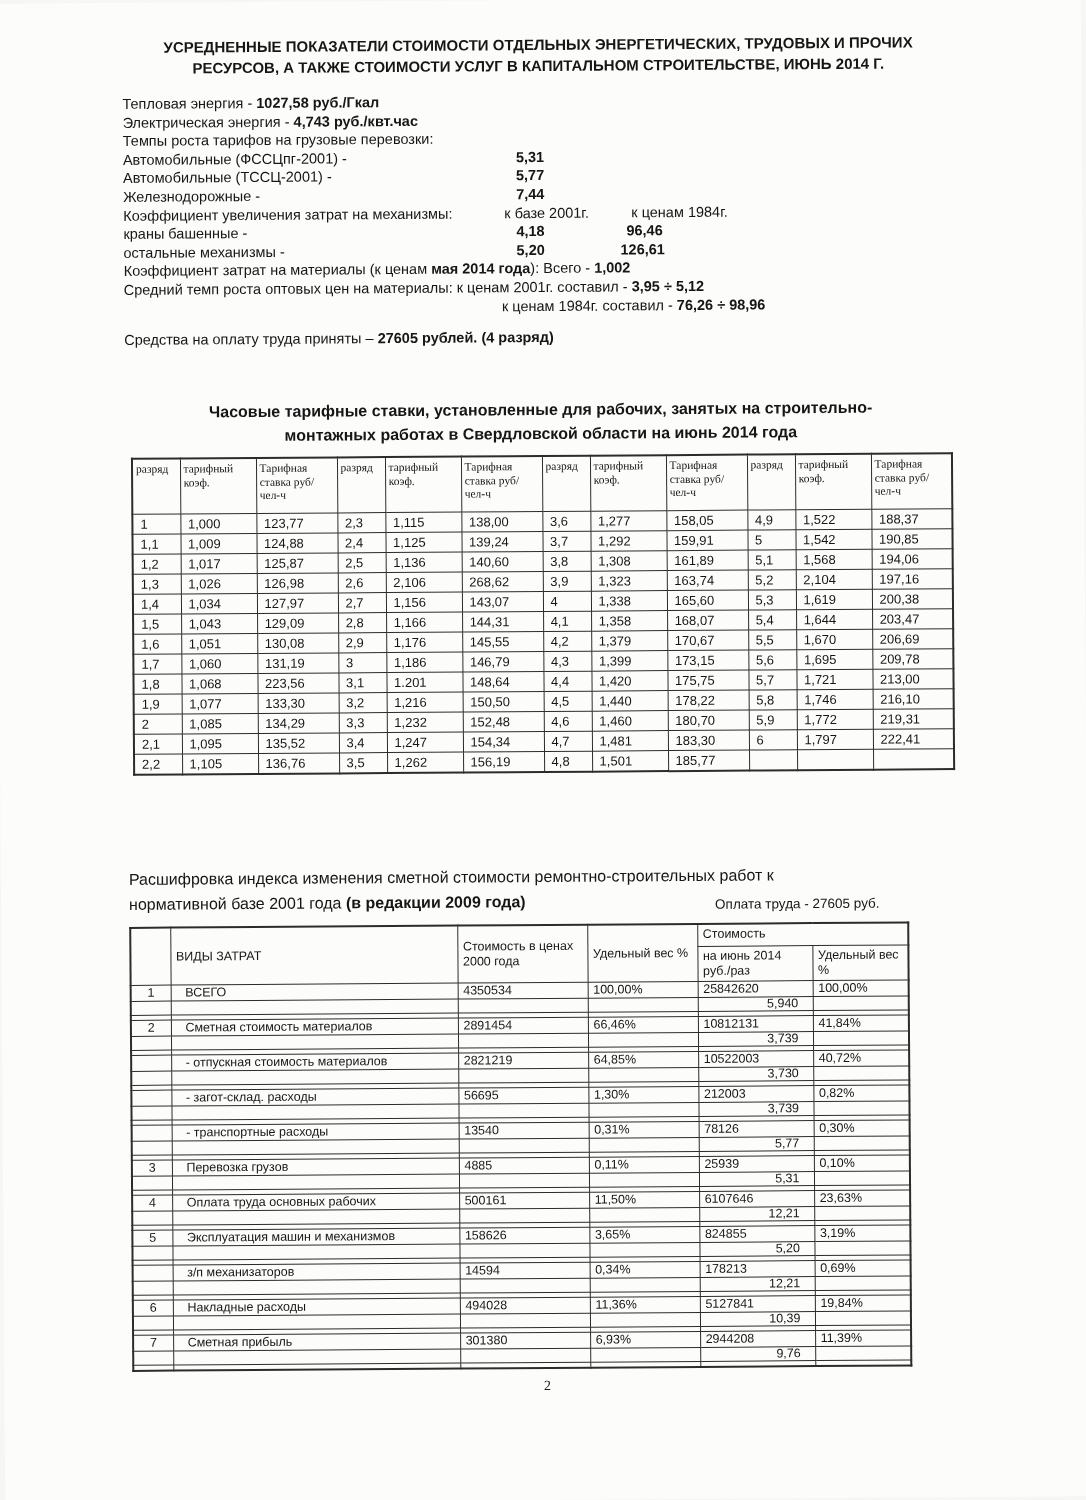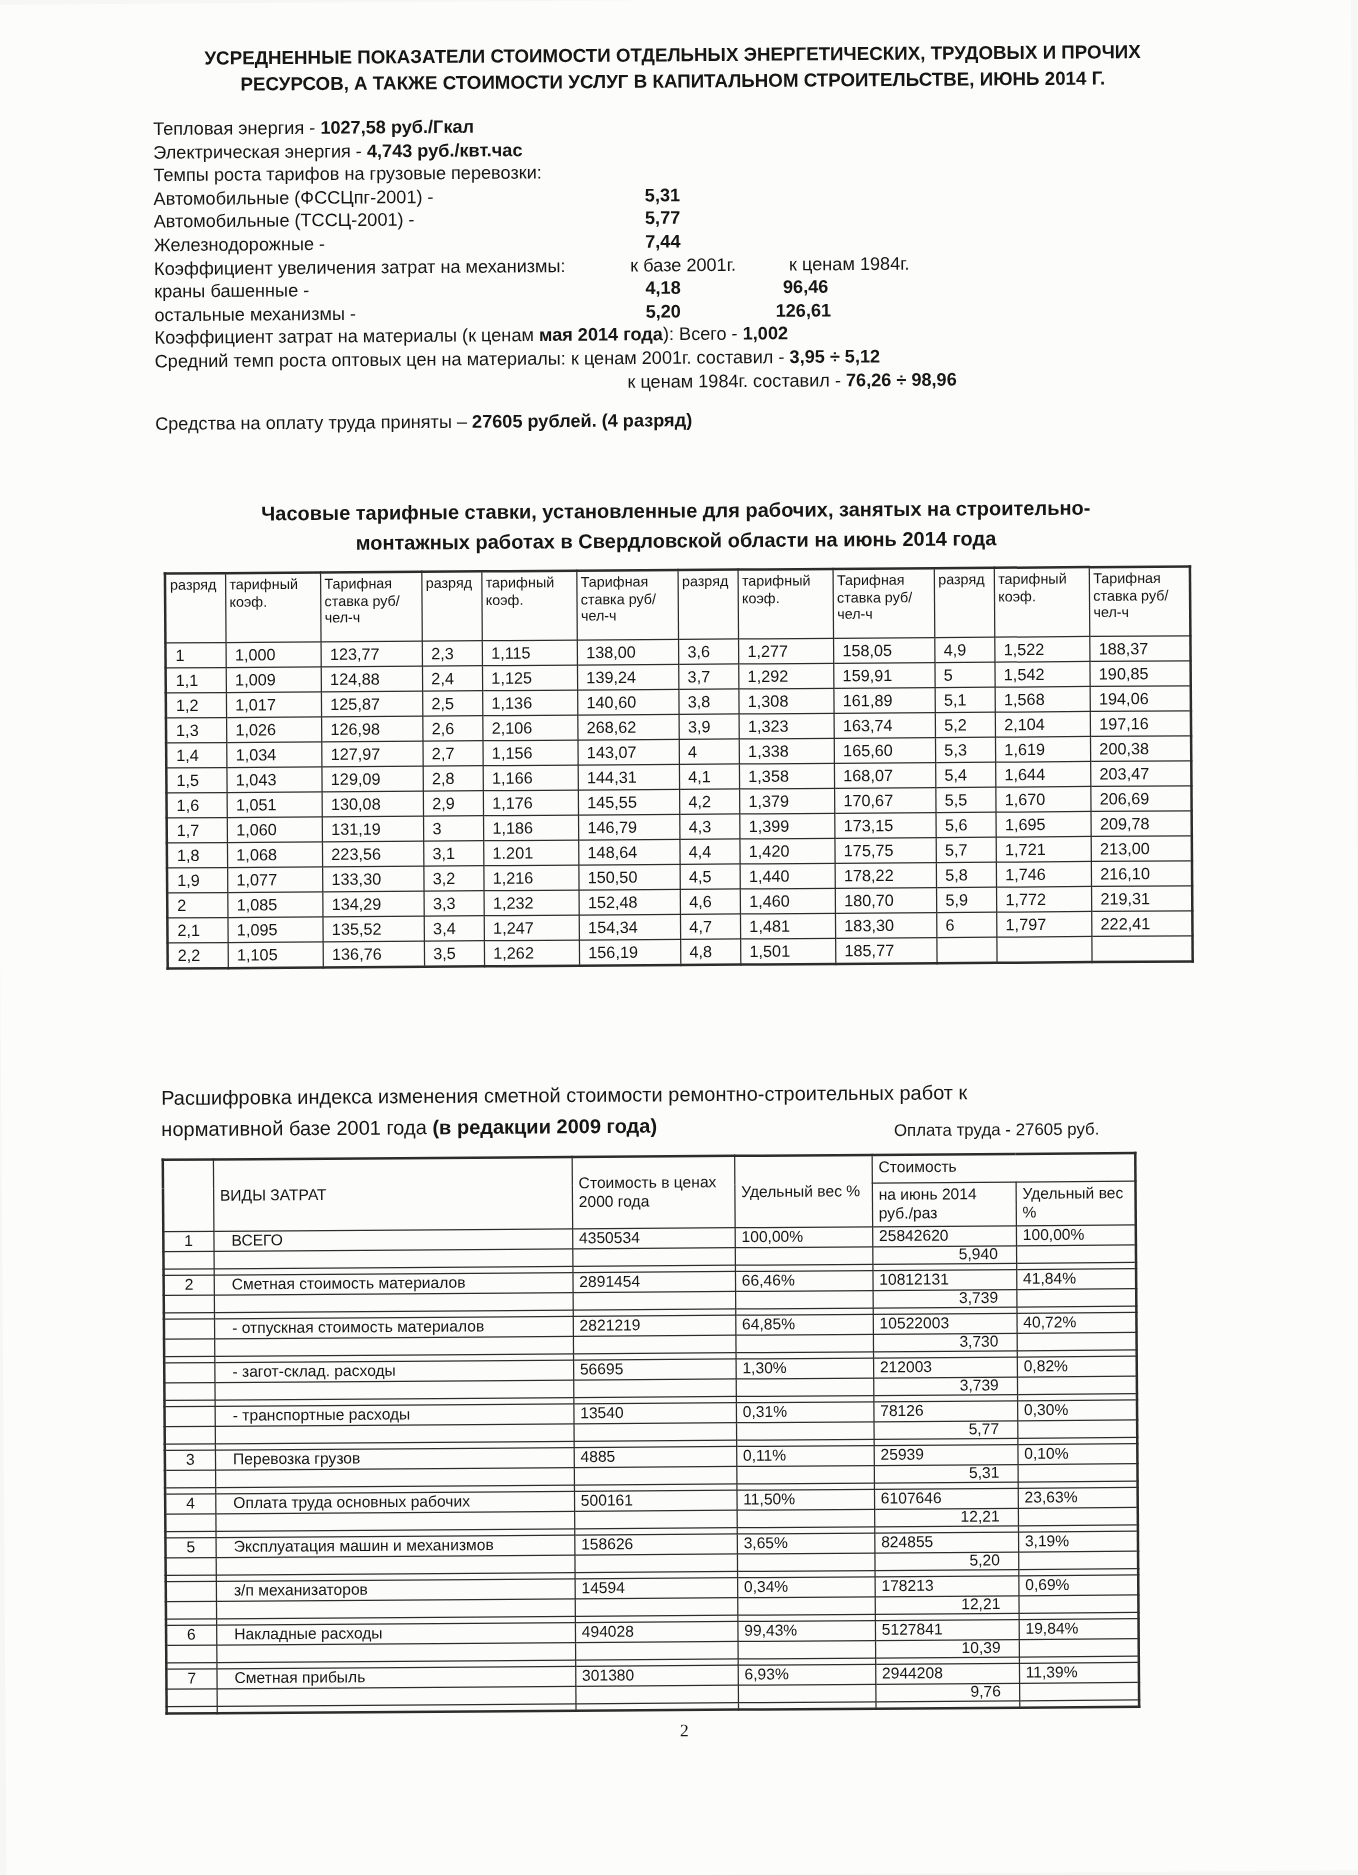--- a/index.html
+++ b/index.html
@@ -41,21 +41,21 @@
 
   
   #table1{
     position:absolute;left:133px;top:455px;
     border-collapse:collapse;table-layout:fixed;
     border:2px solid #2c2c2c;
   }
   #table1 th,#table1 td{border:1px solid #2c2c2c;overflow:hidden;}
   #table1 th{
     font-weight:normal;font-size:11.5px;line-height:13.5px;
-    text-align:left;vertical-align:top;padding:3px 3px;height:48px;
+    text-align:left;vertical-align:top;padding:3px 3px;height:48px;font-family:Liberation Serif, serif;
   }
   #table1 td{
     font-size:13px;height:19px;line-height:19px;
     padding:0 7px;white-space:nowrap;
   }
 
   
   .t2-title{
     position:absolute;left:128px;top:864px;width:830px;
     font-size:16px;line-height:25px;
@@ -584,21 +584,21 @@
           <td></td>
           <td></td>
           <td></td>
           <td></td>
           <td></td>
         </tr>
         <tr class="main">
           <td class="num">6</td>
           <td class="name">Накладные расходы</td>
           <td>494028</td>
-          <td>99,43%</td>
+          <td>11,36%</td>
           <td>5127841</td>
           <td>19,84%</td>
         </tr>
         <tr class="sub">
           <td class="num"></td>
           <td class="name"></td>
           <td></td>
           <td></td>
           <td class="idx">10,39</td>
           <td></td>

